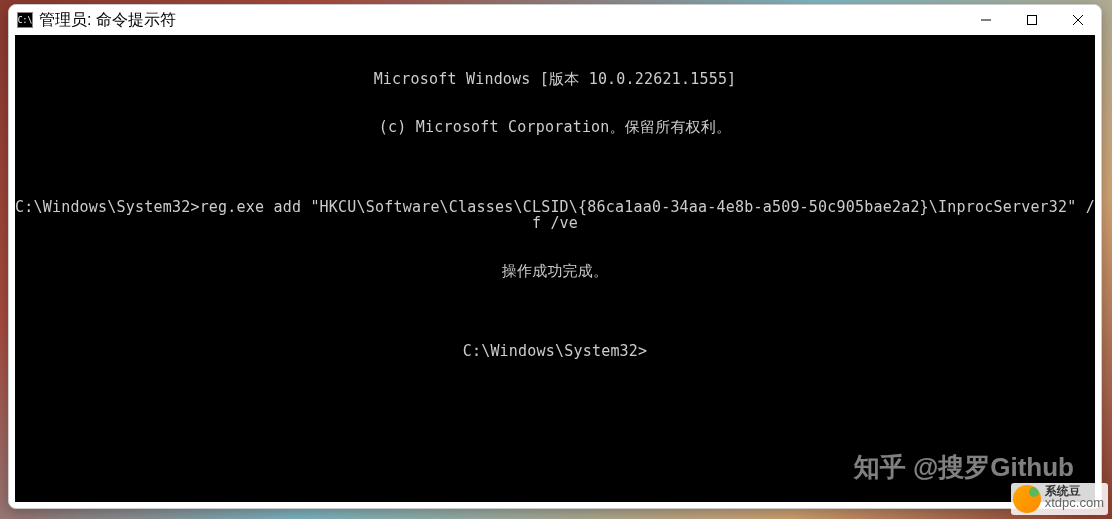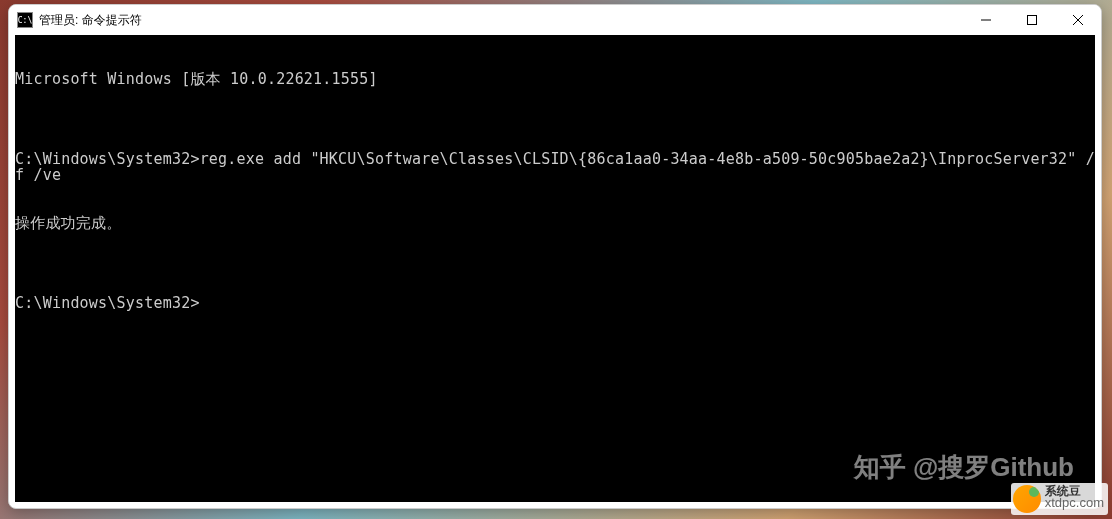--- a/index.html
+++ b/index.html
@@ -44,21 +44,21 @@
       background: #000;
       display: flex;
       align-items: center;
       justify-content: center;
       color: #fff;
       font-size: 8px;
       font-family: monospace;
       border: 1px solid #888;
     }
     .titlebar-title {
-      font-size: 12px;
+      font-size: 16px;
       color: #000;
       flex: 1;
     }
     .window-controls {
       display: flex;
       height: 100%;
     }
     .win-btn {
       width: 46px;
       height: 100%;
@@ -77,20 +77,21 @@
       background: #000000;
       padding: 4px 0 0 0;
       font-family: "NSimSun", "SimSun", Consolas, monospace;
       font-size: 15px;
       line-height: 16px;
       color: #cccccc;
       white-space: pre;
       overflow: hidden;
       margin: 0 6px 6px 6px;
       letter-spacing: 0.2px;
+      text-align: center;
     }
     .terminal-line {
       white-space: pre-wrap;
       word-break: break-all;
     }
     .watermark-zhihu {
       position: absolute;
       bottom: 34px;
       right: 38px;
       color: rgba(255,255,255,0.5);
@@ -169,20 +170,21 @@
       <div class="win-btn close">
         <svg viewBox="0 0 10 10">
             <line x1="0" y1="0" x2="10" y2="10" stroke="currentColor" stroke-width="1"></line>
             <line x1="10" y1="0" x2="0" y2="10" stroke="currentColor" stroke-width="1"></line>
           </svg>
       </div>
     </div>
   </div>
   <div class="terminal">
     <div class="terminal-line">Microsoft Windows [版本 10.0.22621.1555]</div>
+    <div class="terminal-line">(c) Microsoft Corporation。保留所有权利。</div>
     <div class="terminal-line"></div>
     <div class="terminal-line"><span>C:\Windows\System32&gt;</span><span>reg.exe add "HKCU\Software\Classes\CLSID\{86ca1aa0-34aa-4e8b-a509-50c905bae2a2}\InprocServer32" /f /ve</span></div>
     <div class="terminal-line">操作成功完成。</div>
     <div class="terminal-line"></div>
     <div class="terminal-line"><span>C:\Windows\System32&gt;</span></div>
   </div>
 </div>
 
 <div class="watermark-zhihu">知乎 @搜罗Github</div>
 

